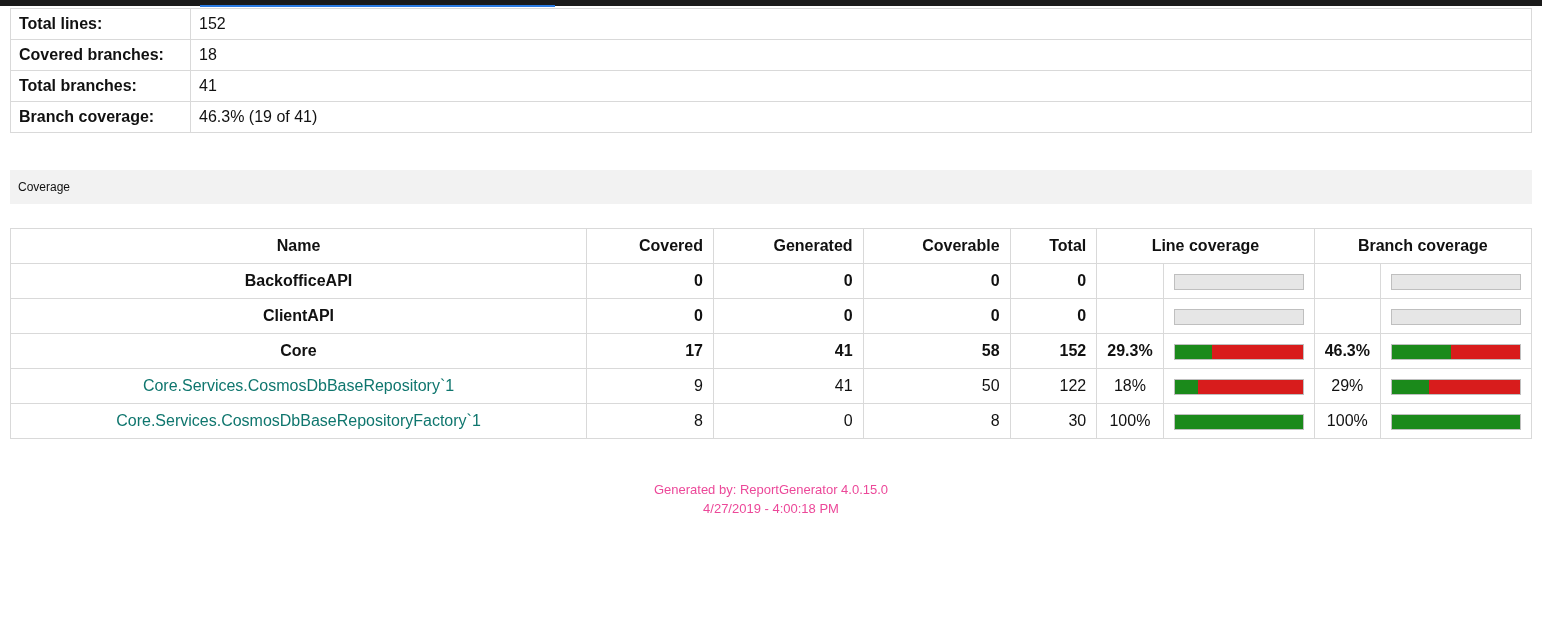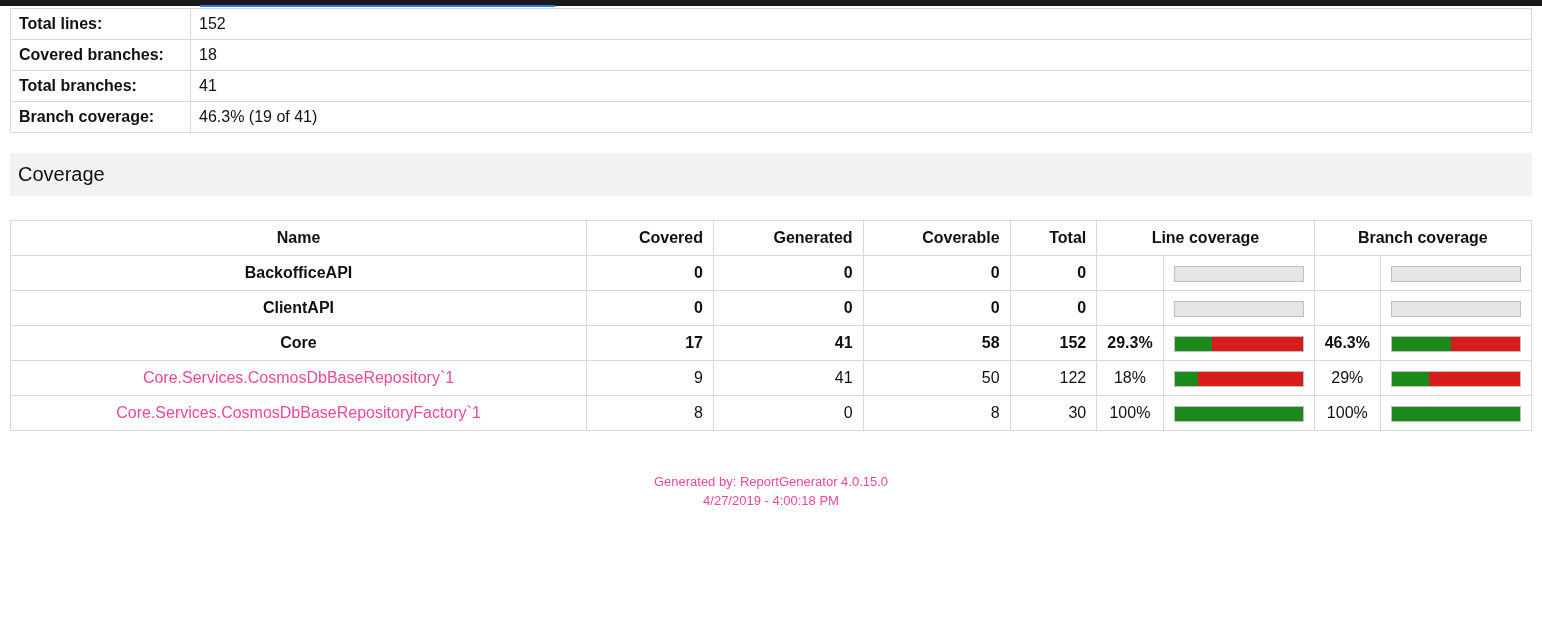--- a/index.html
+++ b/index.html
@@ -19,58 +19,58 @@
       width: 23%;
       background: #2a7ae2;
       position: relative;
       top: -1px;
       margin-left: 13%;
     }
     .content { padding: 0 10px; }
     table.summary {
       width: 100%;
       border-collapse: collapse;
-      margin-bottom: 20px;
+      margin-bottom: 37px;
     }
     table.summary th,
     table.summary td {
       text-align: left;
       border: 1px solid #d9d9d9;
       padding: 6px 8px;
       vertical-align: middle;
       font-size: 16px;
     }
     table.summary th {
       font-weight: 700;
       width: 180px;
       background: #fff;
     }
     .section-head {
       background: #f2f2f2;
       padding: 10px 8px;
-      font-size: 20px;
+      font-size: 12px;
       font-weight: 400;
       margin: 14px 0 24px 0;
     }
     table.cov {
       width: 100%;
       border-collapse: collapse;
     }
     table.cov th,
     table.cov td {
       border: 1px solid #d9d9d9;
       padding: 8px 10px;
       font-size: 16px;
     }
     table.cov thead th { font-weight: 700; }
     table.cov th.right, table.cov td.right { text-align: right; }
     table.cov th.left, table.cov td.left { text-align: center; }
     table.cov th.center { text-align: center; }
     table.cov td.bold { font-weight: 700; }
-    a.link { color: #ec4899; text-decoration: none; }
+    a.link { color: #0f766e; text-decoration: none; }
     .bar {
       display: inline-block;
       width: 130px;
       height: 16px;
       border: 1px solid #bfbfbf;
       background: #e6e6e6;
       vertical-align: middle;
       position: relative;
       overflow: hidden;
     }

